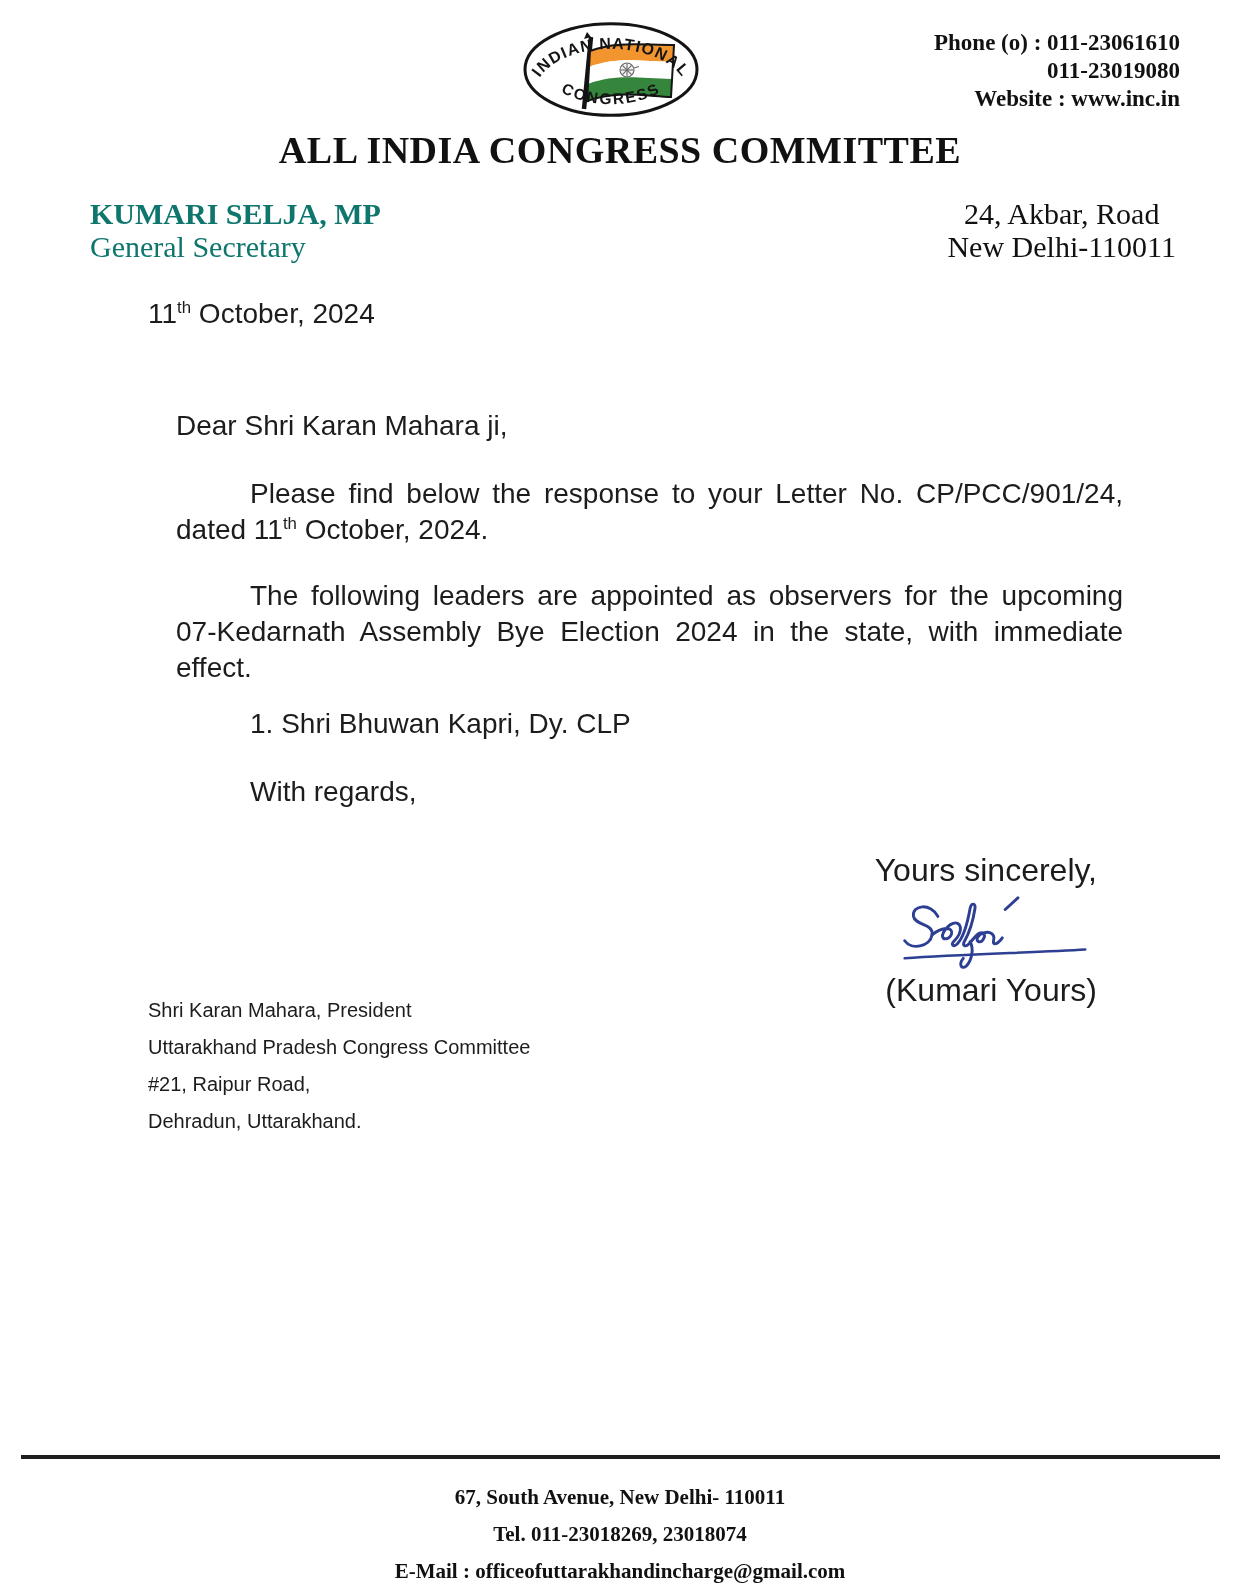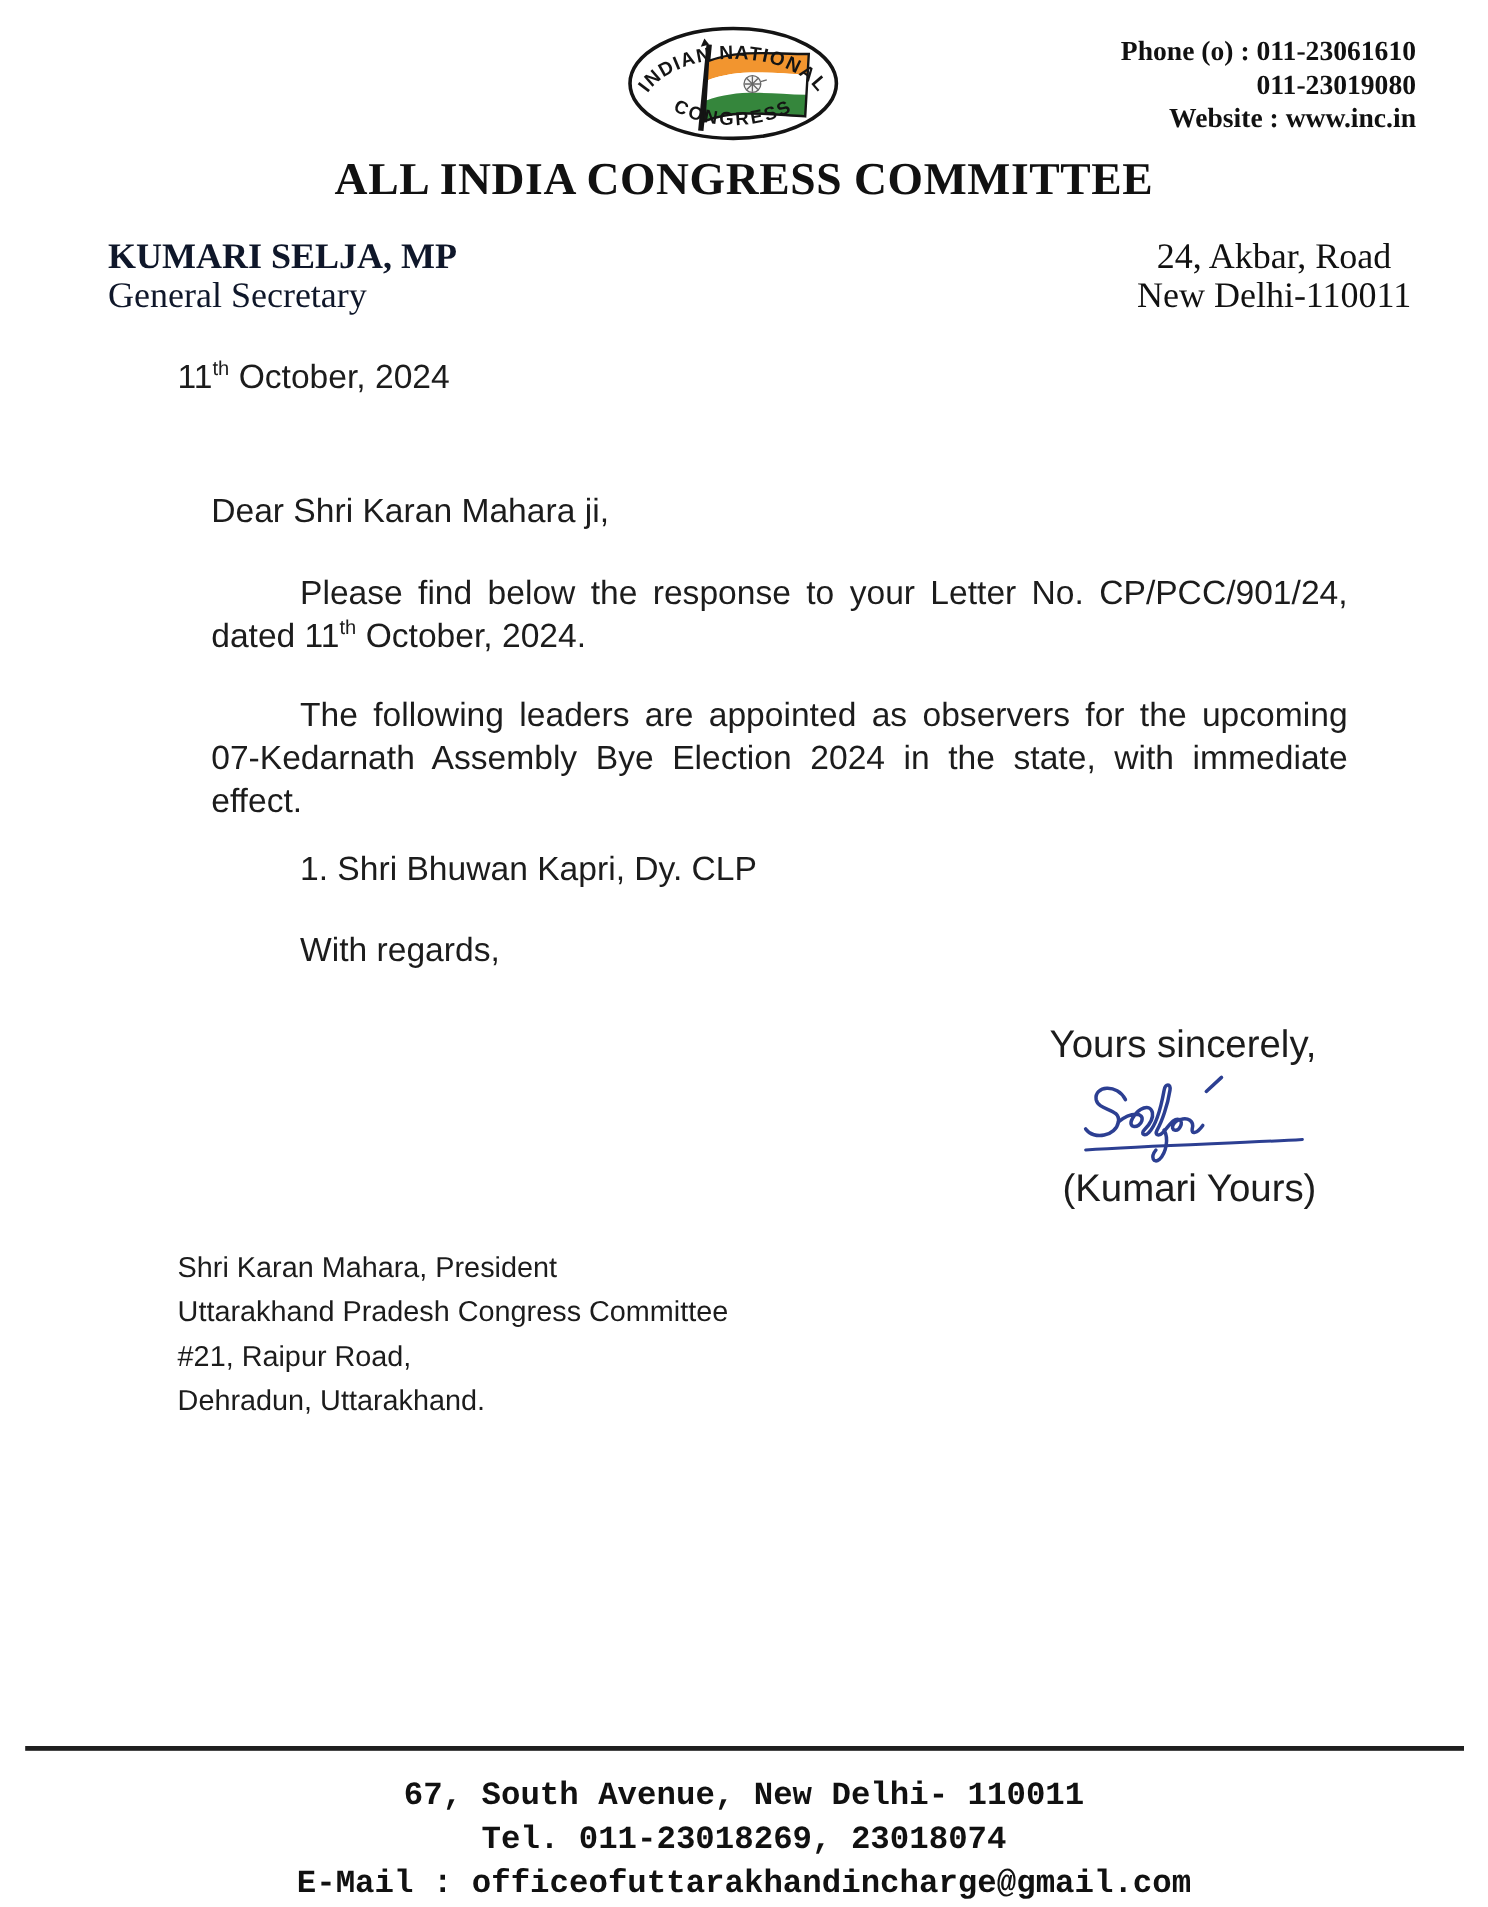--- a/index.html
+++ b/index.html
@@ -37,21 +37,21 @@
     font-size: 38px;
     letter-spacing: 0.5px;
     color: #111;
   }
   .officer {
     position: absolute;
     left: 90px; top: 197px;
     font-family: "Liberation Serif", serif;
     font-size: 30px;
     line-height: 33px;
-    color: #0f172a;
+    color: #0f766e;
   }
   .officer .name { font-weight: bold; }
   .hq-address {
     position: absolute;
     right: 64px; top: 197px;
     text-align: center;
     font-family: "Liberation Serif", serif;
     font-size: 30px;
     line-height: 33px;
     color: #111;
@@ -90,39 +90,38 @@
     text-align: right;
     font-size: 32px;
     line-height: 36px;
   }
   .signature-wrap { margin: 2px 0 0 0; }
   .signature-wrap svg { display: block; margin-left: auto; }
   
   .recipient {
     position: absolute;
     left: 148px; top: 992px;
-    font-size: 24px;
+    font-size: 20px;
     line-height: 37px;
-    margin-top: 46px;
   }
   
   .footer-rule {
     position: absolute;
     left: 21px; top: 1455px;
     width: 1199px; height: 4px;
     background: #1f1f1f;
   }
   .footer {
     position: absolute;
     left: 0; top: 1479px;
     width: 100%;
     text-align: center;
-    font-family: Liberation Mono, monospace;
+    font-family: Liberation Serif, serif;
     font-weight: bold;
-    font-size: 27px;
+    font-size: 21px;
     line-height: 37px;
     color: #111;
   }
 </style>
 </head>
 <body>
 
 <div class="page">
 
   <div class="logo">

